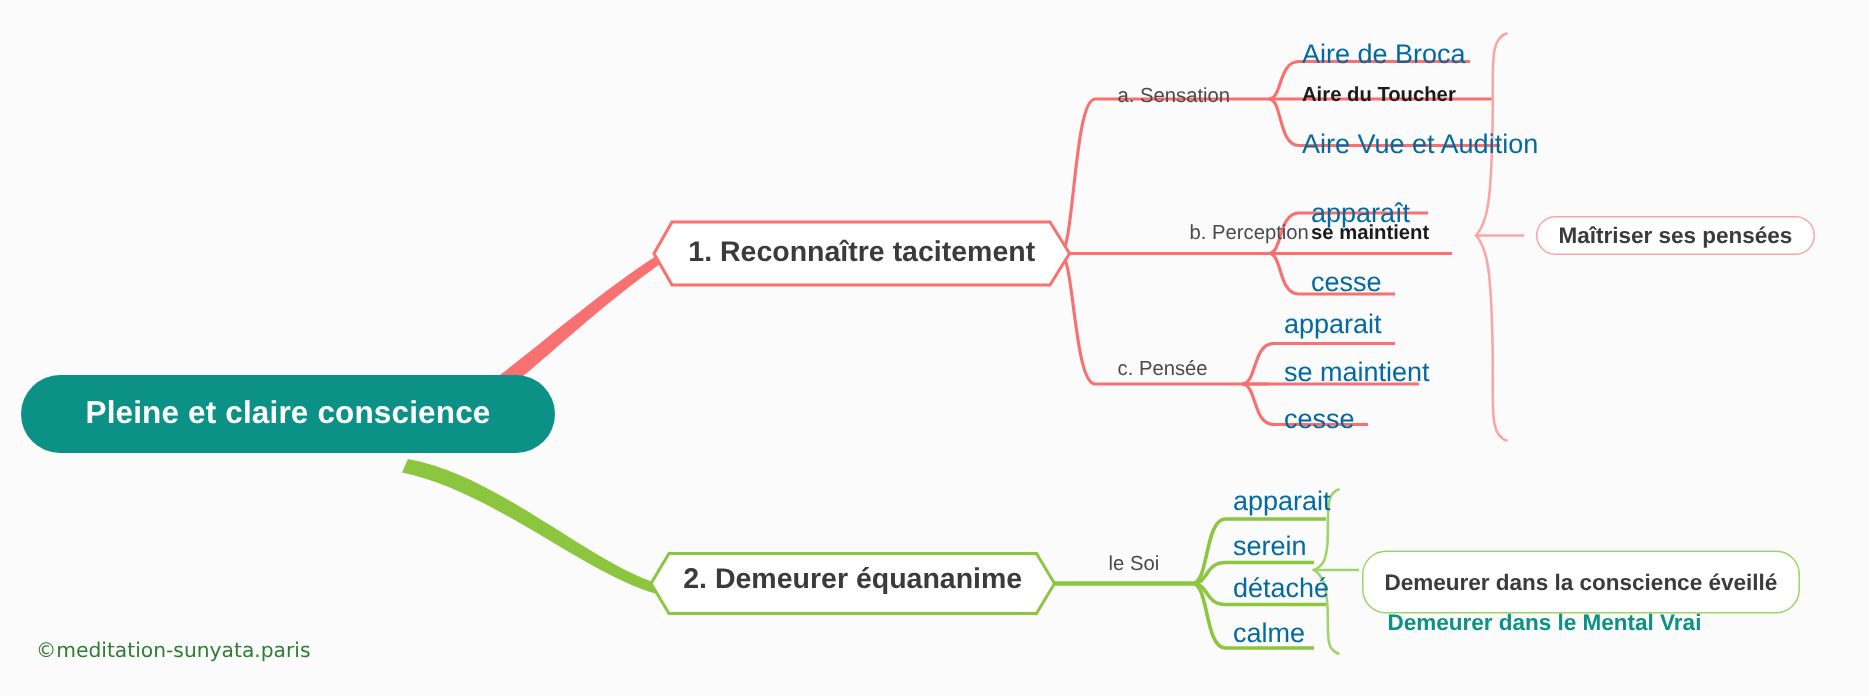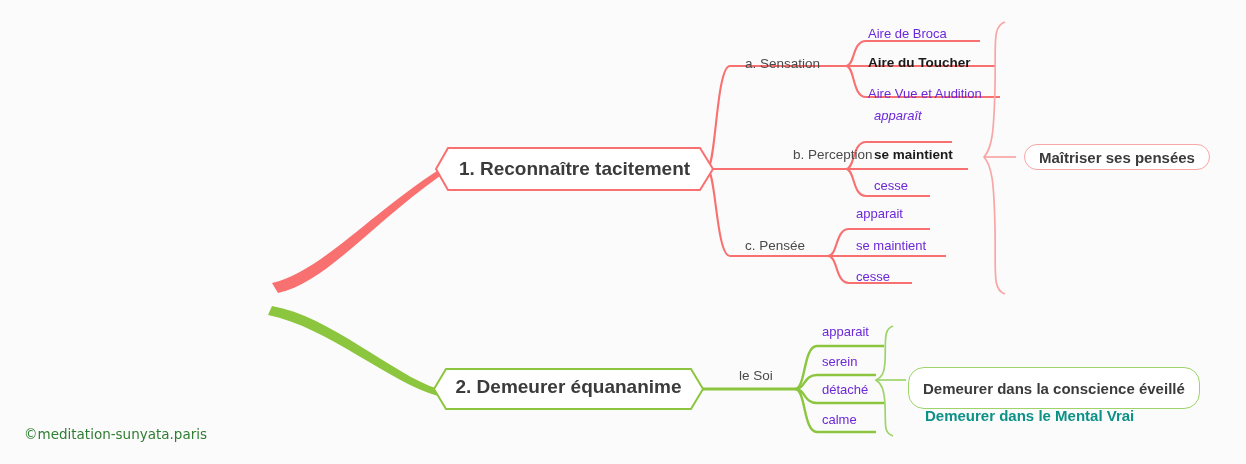--- a/index.html
+++ b/index.html
@@ -76,22 +76,22 @@
     position: absolute;
     white-space: nowrap;
     color: #4a4a4a;
     font-size: 13.5px;
   }
   .txt.mid {
     font-size: 13.5px;
     color: #4a4a4a;
   }
   .txt.leaf {
-    font-size: 13px;
-    color: #6d28d9;
+    font-size: 18px;
+    color: #0369a1;
     text-align: center;
   }
   .txt.leaf-strong {
     font-size: 13.5px;
     color: #1b1b1b;
     font-weight: bold;
   }
   .txt.goal-orange {
     font-size: 15px;
     font-weight: bold;
@@ -152,36 +152,37 @@
 
     <path d="M 893 326 C 883 329 886 342 885 362 C 884 374 882 377 876 380
              C 882 384 884 390 885 404 C 886 424 883 433 893 436" fill="none" stroke="#9ed46a" stroke-width="1.7"></path>
     <path d="M 876 380 L 906 380" fill="none" stroke="#9ed46a" stroke-width="1.7"></path>
 
     <path d="M 436 169 L 448 148 L 700 148 L 713 169 L 700 190 L 448 190 Z" fill="#ffffff" stroke="#f97070" stroke-width="2"></path>
 
     <path d="M 434 389 L 446 369 L 691 369 L 703 389 L 691 409 L 446 409 Z" fill="#ffffff" stroke="#8cc63f" stroke-width="2"></path>
   </svg>
 
+  <div class="root-node">Pleine et claire conscience</div>
 
   <div class="hex-label" style="left:436px; top:148px; width:277px; height:42px;">1. Reconnaître tacitement</div>
 
   <div class="hex-label" style="left:434px; top:369px; width:269px; height:36px;">2. Demeurer équananime</div>
 
   <div class="txt mid" style="left:745px; top:56px;">a. Sensation</div>
 
   <div class="txt mid" style="left:745px; top:147px;margin-left:48px;">b. Perception</div>
 
   <div class="txt mid" style="left:745px; top:238px;">c. Pensée</div>
 
   <div class="txt leaf" style="left:868px; top:26px;">Aire de Broca</div>
   <div class="txt leaf-strong" style="left:868px; top:55px;">Aire du Toucher</div>
   <div class="txt leaf" style="left:868px; top:86px;">Aire Vue et Audition</div>
 
-  <div class="txt leaf" style="left:874px; top:108px;font-style:italic;">apparaît</div>
+  <div class="txt leaf" style="left:874px; top:132px;">apparaît</div>
   <div class="txt leaf-strong" style="left:874px; top:147px;">se maintient</div>
   <div class="txt leaf" style="left:874px; top:178px;">cesse</div>
 
   <div class="txt leaf" style="left:856px; top:206px;">apparait</div>
   <div class="txt leaf" style="left:856px; top:238px;">se maintient</div>
   <div class="txt leaf" style="left:856px; top:269px;">cesse</div>
 
   <div class="pill red" style="left:1024px; top:144px; height:26px; padding:0 14px;">Maîtriser ses pensées</div>
 
 

